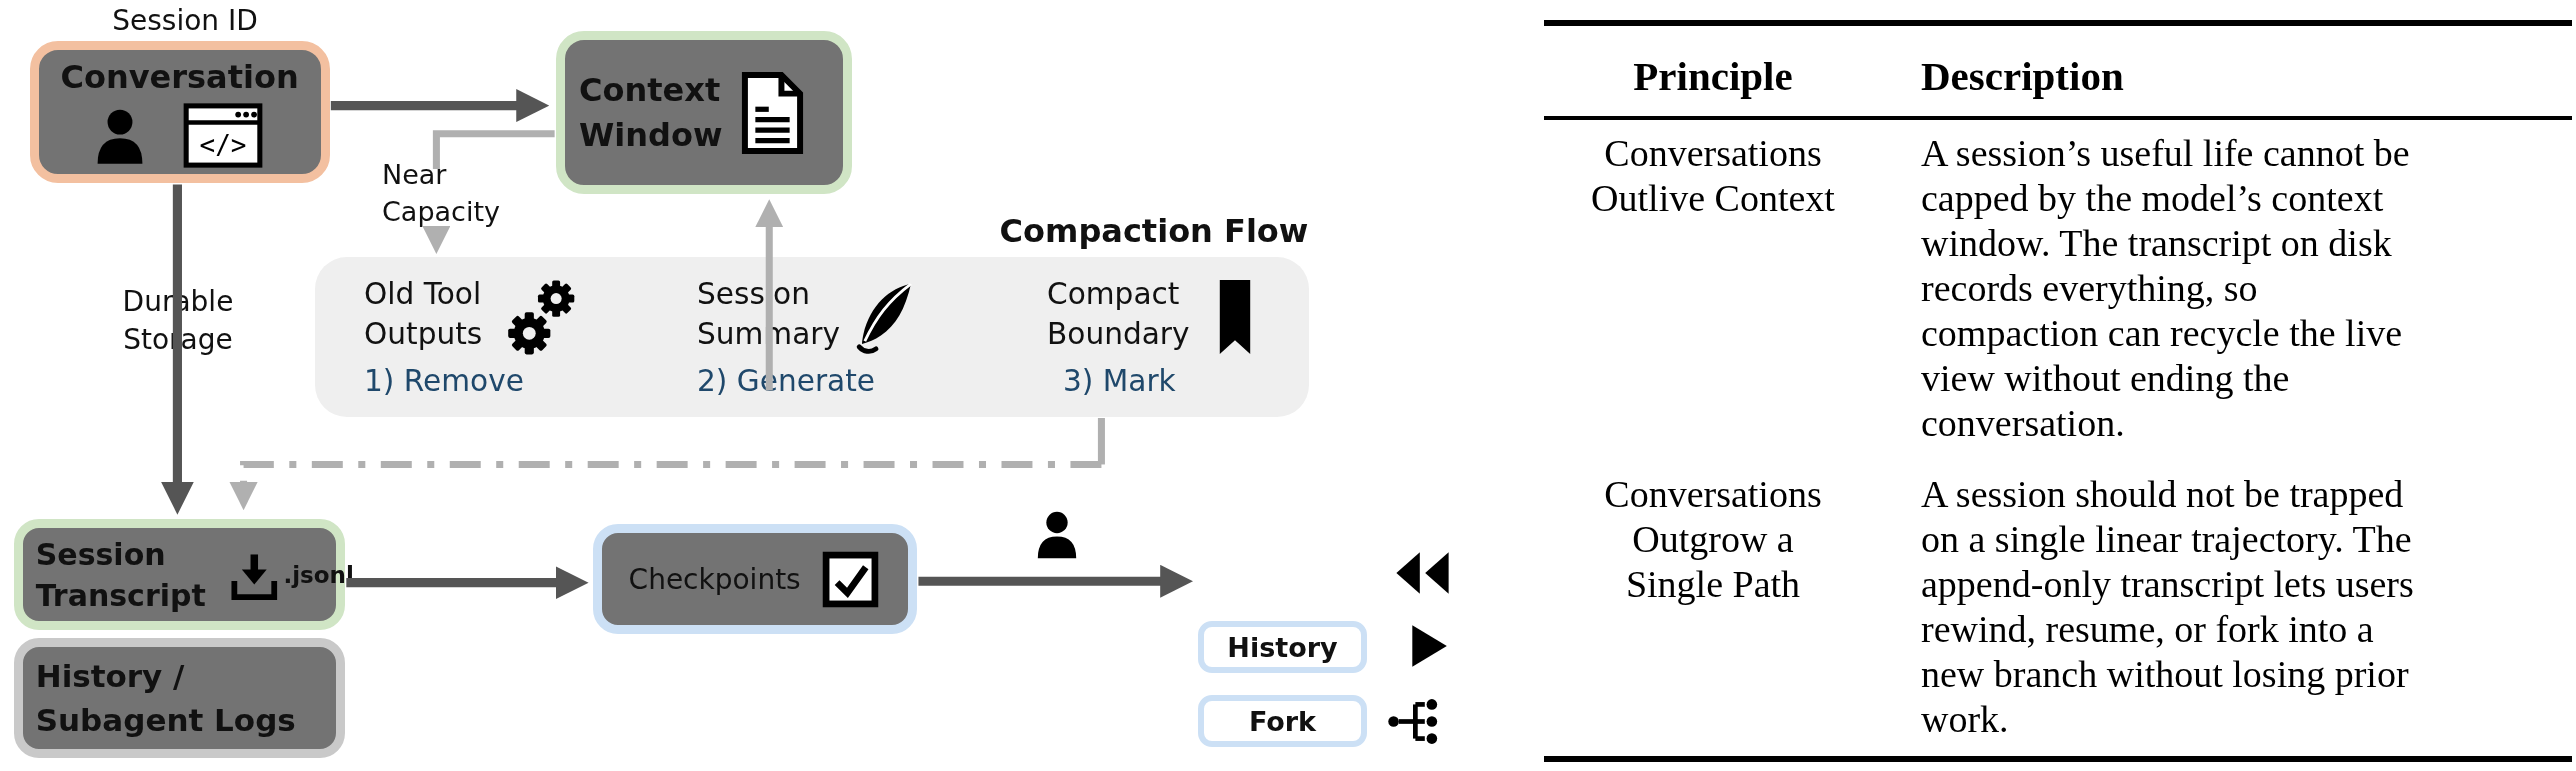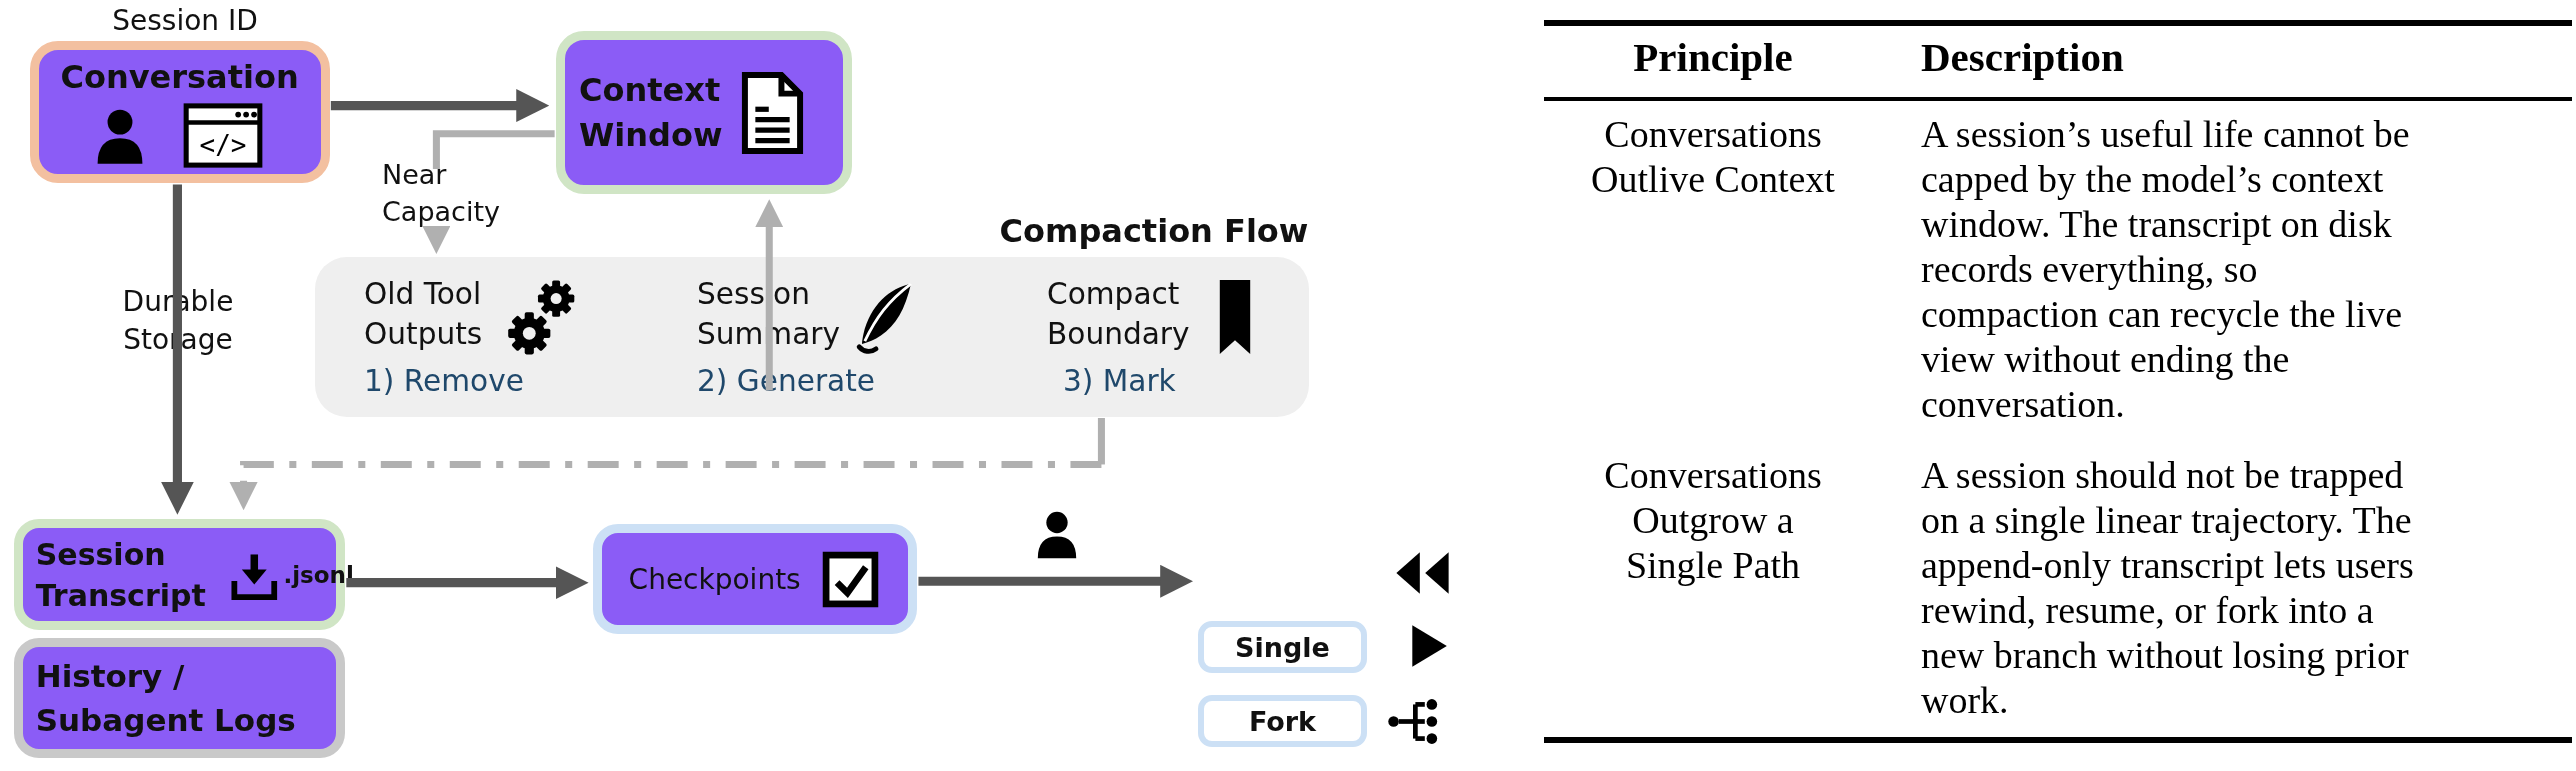--- a/index.html
+++ b/index.html
@@ -2,21 +2,21 @@
 <html style="font-size:11.3px"><head>
 <meta charset="utf-8">
 <style>
   html,body{margin:0;padding:0;background:#fff;}
   .canvas{position:relative;width:2576px;height:772px;background:#ffffff;overflow:hidden;
           font-family:"DejaVu Sans",sans-serif;color:#111;}
   .abs{position:absolute;}
   .prewrap{white-space:pre-line;}
 
   
-  .node{position:absolute;background:#8b5cf6;box-sizing:border-box;}
+  .node{position:absolute;background:#737373;box-sizing:border-box;}
   .conversation-box{left:29.6px;top:41px;width:300px;height:142px;border:9.1px solid #f3c0a0;border-radius:28px;
     display:flex;flex-direction:column;align-items:center;justify-content:center;gap:7px;padding-top:2.8px;}
   .conversation-box .title{font-size:32px;font-weight:700;}
   .icon-row{display:flex;align-items:center;gap:31px;}
 
   .context-box{left:556px;top:31px;width:296px;height:163px;border:9.1px solid #d0e5c5;border-radius:28px;
     display:flex;align-items:center;padding-left:14px;gap:15.5px;}
   .context-box .title{font-size:32px;font-weight:700;line-height:45px;}
 
   .compaction-box{left:315px;top:257px;width:994px;height:160px;background:#efefef;border-radius:32px;}
@@ -46,21 +46,21 @@
   .lbl{position:absolute;}
   .session-id{left:83px;top:4.2px;width:204px;text-align:center;font-size:28px;}
   .near-capacity{left:382px;top:156px;font-size:27px;line-height:37px;}
   .compaction-flow{left:999px;top:212px;width:310px;text-align:center;font-size:32px;font-weight:700;}
   .durable-storage{left:104px;top:283px;width:148px;text-align:center;font-size:28px;line-height:38px;}
 
   
   .paper{position:absolute;left:1544px;top:19.7px;width:1028px;font-family:"Liberation Serif",serif;color:#000;}
   .rule{background:#000;height:6.3px;}
   .rule.mid{height:4.2px;}
-  .thead{display:flex;padding-top:7px;padding-bottom:16px;}
+  .thead{display:flex;padding-top:26px;padding-bottom:16px;}
   .thead .col-p{width:338px;text-align:center;font-size:41px;font-weight:700;}
   .thead .col-d{width:651px;margin-left:39px;font-size:41px;font-weight:700;}
   .trow{display:flex;align-items:flex-start;}
   .trow.first{margin-top:11.3px;}
   .trow.second{margin-top:26px;}
   .trow .col-p{width:338px;text-align:center;font-size:38px;line-height:45px;}
   .trow .col-d{width:651px;margin-left:39px;font-size:38px;line-height:45px;}
   .rule.bottom{margin-top:13.4px;}
 
   svg{display:block;}
@@ -199,21 +199,21 @@
     </span>
   </div>
 
   <span class="abs" style="left:1033px;top:508px;">
     <svg width="48" height="52" viewBox="0 0 90 95">
         <circle cx="45" cy="26" r="20" fill="#000"></circle>
       <path d="M9 93 Q9 52 45 52 Q81 52 81 93 Z" fill="#000"></path>
       </svg>
   </span>
 
-  <div class="action-btn" style="top:621px;">Single</div>
+  <div class="action-btn" style="top:621px;">History</div>
   <div class="action-btn" style="top:695px;">Fork</div>
 
   <span class="abs" style="left:1392px;top:549px;">
     <svg width="61" height="48" viewBox="0 0 110 90">
       <polygon points="50,6 50,84 6,45" fill="#000"></polygon>
       <polygon points="104,6 104,84 60,45" fill="#000"></polygon>
     </svg>
   </span>
   <span class="abs" style="left:1407px;top:623px;">
     <svg width="44" height="46" viewBox="0 0 70 80">

